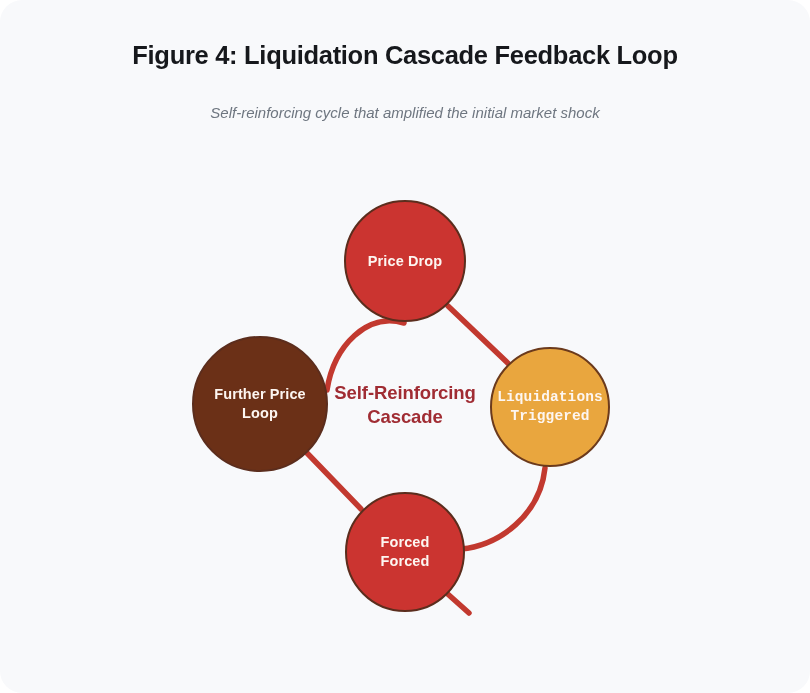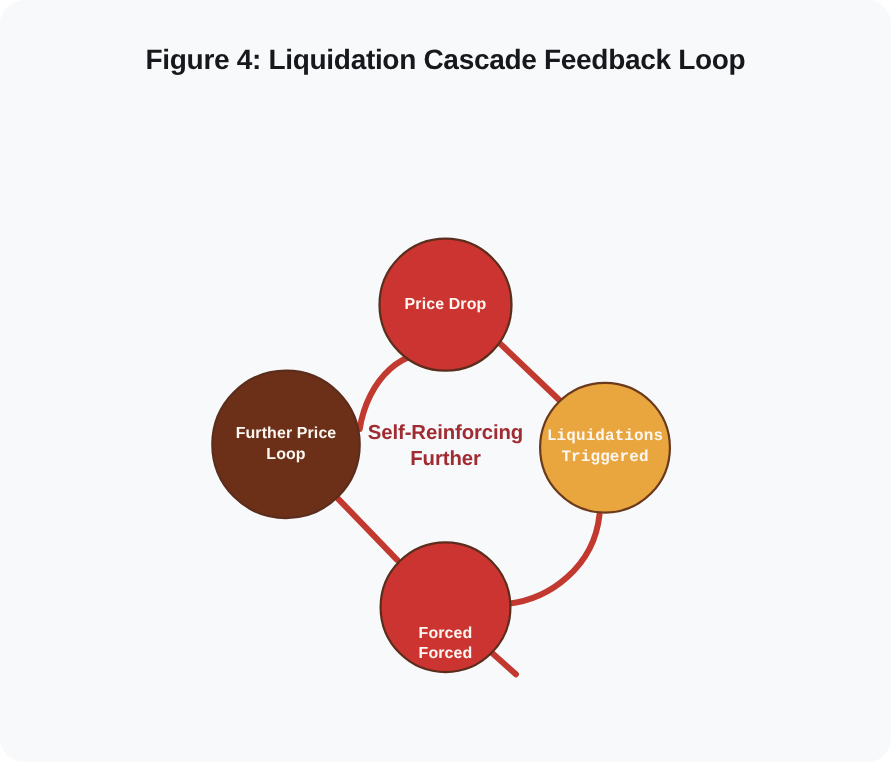--- a/index.html
+++ b/index.html
@@ -81,21 +81,21 @@
     color: #FDF6F1;
     font-weight: bold;
     font-size: 14.5px;
     line-height: 1.28;
     letter-spacing: 0.1px;
     padding: 6px;
   }
   .cycle-node .node-label { display: block; }
 
   #node-price-drop {
-    left: 344px; top: 216px;
+    left: 344px; top: 200px;
     width: 122px; height: 122px;
     background: #CB3430;
     border: 2.5px solid #5B2D1D;
   }
   #node-liquidations-triggered {
     left: 490px; top: 347px;
     width: 120px; height: 120px;
     background: #E9A63E;
     border: 2.5px solid #6B3A1C;
     font-family: Liberation Mono, monospace;
@@ -105,21 +105,20 @@
     width: 136px; height: 136px;
     background: #6B3017;
     border: 2.5px solid #5B2D1D;
     text-align: center;
   }
   #node-forced-selling {
     left: 345px; top: 492px;
     width: 120px; height: 120px;
     background: #CB3430;
     border: 2.5px solid #5B2D1D;
-    align-items: flex-end;
   }
 
   
   #center-caption {
     position: absolute;
     left: 305px;
     top: 381px;
     width: 200px;
     text-align: center;
     color: #A02C33;
@@ -129,20 +128,21 @@
     letter-spacing: -0.1px;
   }
 </style>
 </head>
 <body>
 
 <div id="figure-card">
 
   <div id="figure-header">
     <h1 id="figure-title">Figure 4: Liquidation Cascade Feedback Loop</h1>
+    <p id="figure-subtitle">Self-reinforcing cycle that amplified the initial market shock</p>
   </div>
 
   <div id="diagram-stage">
 
     <svg id="connector-layer" viewBox="0 0 810 693">
       <g fill="none" stroke="#C2392F" stroke-width="5.5" stroke-linecap="round">
 
         <path d="M 448 306 L 512 367"></path>
 
         <path d="M 545 468 C 540 515 500 545 461 549"></path>
@@ -177,17 +177,17 @@
 
     <div class="cycle-node" id="node-further-price-drop">
       <span>
         <span class="node-label">Further Price</span>
         <span class="node-label">Loop</span>
       </span>
     </div>
 
     <div id="center-caption">
       <span class="node-label">Self-Reinforcing</span>
-      <span class="node-label">Further</span>
+      <span class="node-label">Cascade</span>
     </div>
 
   </div>
 </div>
 
 </body></html>

